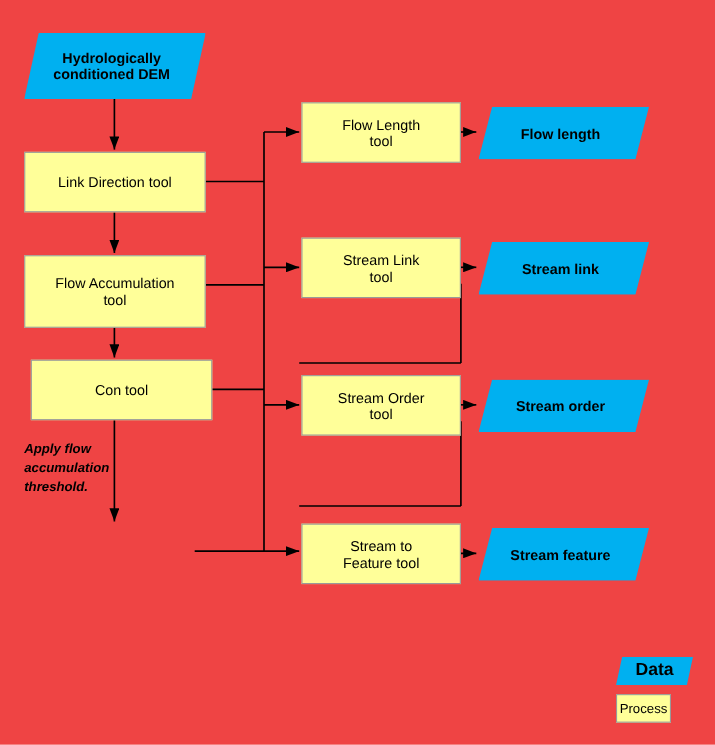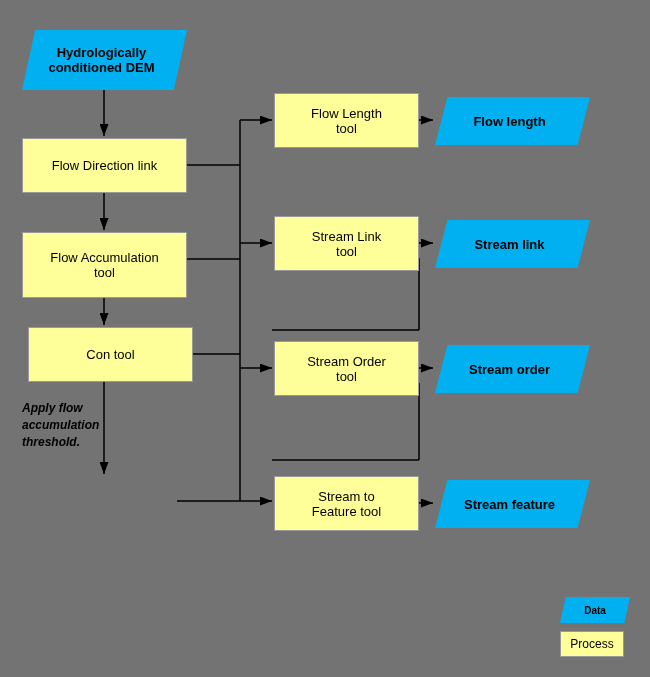--- a/index.html
+++ b/index.html
@@ -10,21 +10,21 @@
       width: 650px;
       height: 677px;
       overflow: hidden;
       position: relative;
     }
 
     .diagram-container {
       position: relative;
       width: 650px;
       height: 677px;
-      background: #737373;
+      background: #ef4444;
       padding-left: 24px;
     }
 
     
     .data-node {
       position: absolute;
       background: #00b0f0;
       color: #000;
       font-weight: bold;
       font-size: 13px;
@@ -77,26 +77,26 @@
     }
 
     .legend-data {
       width: 70px;
       height: 26px;
       background: #00b0f0;
       clip-path: polygon(8% 0%, 100% 0%, 92% 100%, 0% 100%);
       display: flex;
       align-items: center;
       justify-content: center;
-      font-size: 10px;
+      font-size: 16px;
       font-weight: bold;
     }
 
     .legend-process {
-      width: 64px;
+      width: 50px;
       height: 26px;
       background: #ffff99;
       border: 1px solid #999;
       display: flex;
       align-items: center;
       justify-content: center;
       font-size: 12px;
     }
 
     .annotation-text {
@@ -177,21 +177,21 @@
 
   <div class="data-node" style="left:435px; top:345px; width:155px; height:48px;">
     <span>Stream order</span>
   </div>
 
   <div class="data-node" style="left:435px; top:480px; width:155px; height:48px;">
     <span>Stream feature</span>
   </div>
 
   <div class="process-node" style="left:22px; top:138px; width:165px; height:55px;">
-    <span>Flow Direction link</span>
+    <span>Link Direction tool</span>
   </div>
 
   <div class="process-node" style="left:22px; top:232px; width:165px; height:66px;">
     <span style="white-space:pre-line; text-align:center;">Flow Accumulation
 tool</span>
   </div>
 
   <div class="process-node" style="left:28px; top:327px; width:165px; height:55px;">
     <span>Con tool</span>
   </div>

